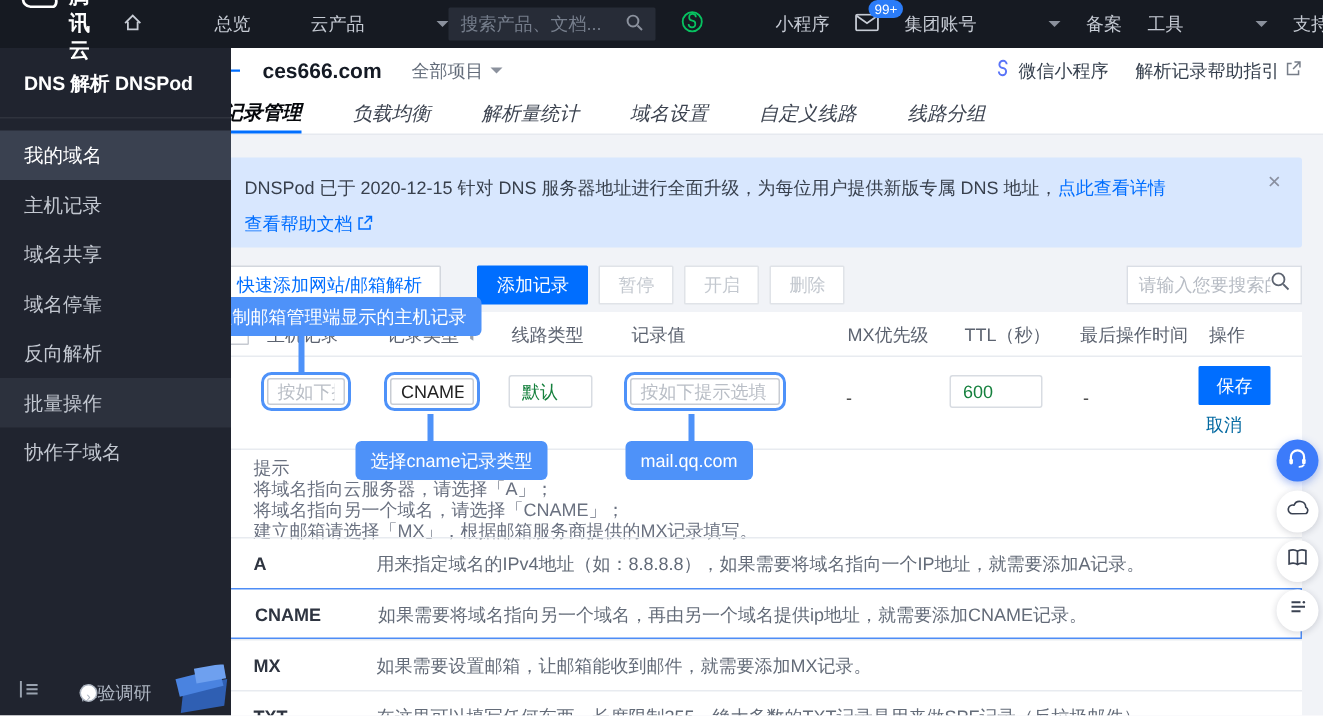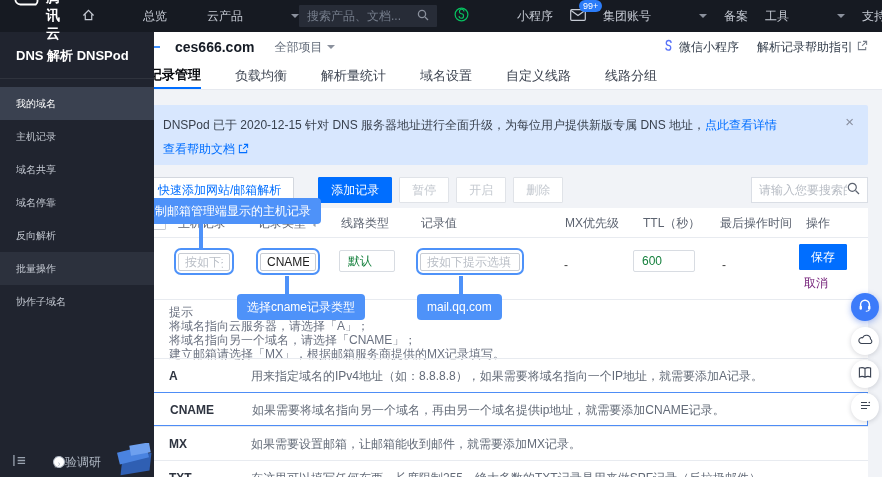--- a/index.html
+++ b/index.html
@@ -27,21 +27,21 @@
   .tb-search input::placeholder { color:#767e8c; }
   .tb-mail { position:relative; display:flex; align-items:center; cursor:pointer; }
   .tb-badge { position:absolute; top:-9px; left:9px; background:#2b7cf8; color:#fff; font-size:9px;
               line-height:12px; padding:0 4px; border-radius:7px; }
   .tb-avatar { width:22px; height:22px; border-radius:50%; background:#3b82f6; color:#fff;
                font-size:11px; display:flex; align-items:center; justify-content:center; cursor:pointer; }
   
   .sidebar { position:absolute; top:32px; left:0; width:154px; bottom:0; background:#20242f; z-index:70; }
   .sb-title { color:#fff; font-weight:bold; font-size:13px; padding:15px 16px 13px;
               border-bottom:1px solid rgba(255,255,255,0.07); }
-  .sb-item { height:33px; line-height:33px; padding-left:16px; color:#c3c8d1; font-size:10px;
+  .sb-item { height:33px; line-height:33px; padding-left:16px; color:#c3c8d1; font-size:13px;
              cursor:pointer; white-space:nowrap; }
   .sb-item.active { background:#3a4150; color:#fff; }
   .sb-item.hover { background:#2c313d; }
   .sb-footer { position:absolute; bottom:0; left:0; right:0; height:30px; display:flex;
                align-items:center; padding-left:12px; }
   .sb-survey { color:#aeb6c2; font-size:12px; margin-left:26px; display:flex; align-items:center;
                gap:4px; cursor:pointer; }
   .sb-survey .ring { width:12px; height:12px; border:1px solid #aeb6c2; border-radius:50%;
                      font-size:9px; line-height:10px; text-align:center; color:#aeb6c2; }
   .illus { position:absolute; right:0; bottom:0; width:40px; height:34px; overflow:hidden; }
@@ -53,21 +53,21 @@
                transform:rotate(-10deg); }
   
   .main { position:absolute; left:133px; top:32px; right:0; bottom:0; background:#fff; }
   .m-header { height:30px; display:flex; align-items:center; padding:0 14px; font-size:12px; color:#36404e; }
   .back-btn { display:flex; align-items:center; cursor:pointer; }
   .m-domain { font-size:14px; font-weight:bold; color:#141a24; margin-left:14px; }
   .m-project { color:#636c7a; margin-left:20px; display:flex; align-items:center; cursor:pointer; }
   .m-links { margin-left:auto; display:flex; align-items:center; gap:18px; }
   .m-link { display:flex; align-items:center; gap:4px; cursor:pointer; color:#36404e; }
   .tabs { height:28px; border-bottom:1px solid #e6e9ef; display:flex; padding-left:16px;
-          font-size:13px; color:#3c4350; }
+          font-size:13px; color:#3c4350;font-style:italic; }
   .tab { margin-right:34px; display:flex; align-items:center; height:100%; cursor:pointer; }
   .tab.active { font-weight:bold; color:#06080c; border-bottom:2px solid #006eff; }
   .content-bg { position:absolute; top:58px; left:0; right:0; bottom:0; background:#f1f3f7; }
   
   .banner { position:absolute; left:12px; right:14px; top:73px; height:60px; background:#d8e7fe;
             border-radius:2px; font-size:12px; color:#38404d; padding:12px 40px 12px 18px; z-index:10; }
   .banner .row2 { margin-top:7px; }
   .blue-link { color:#006eff; cursor:pointer; text-decoration:none; }
   .banner-close { position:absolute; right:14px; top:8px; color:#8a90a0; font-size:15px; cursor:pointer; }
   
@@ -93,21 +93,21 @@
               border:1px solid #c6cad1; border-radius:1px; cursor:pointer; }
   .edit-row { position:absolute; top:30px; left:0; right:0; height:62px; border-bottom:1px solid #e8ebf0; }
   .ring { position:absolute; border:2px solid #4e92f9; border-radius:7px; padding:2px; background:#fff; }
   .cell-input { height:18px; border:1px solid #c8ccd3; border-radius:2px; font-size:12px; color:#222;
                 padding:0 6px; outline:none; font-family:inherit; }
   .cell-input::placeholder { color:#b9bec6; }
   .plain-box { position:absolute; height:22px; border:1px solid #d8dce2; border-radius:2px;
                background:#fff; font-size:12px; color:#15803d; line-height:20px; padding:0 8px; }
   .dash { position:absolute; font-size:12px; color:#444; top:20px; }
   .save-btn { position:absolute; left:654px; top:6px; width:48px; height:26px; }
-  .cancel-link { position:absolute; left:659px; top:37px; font-size:12px; color:#701a75; cursor:pointer; }
+  .cancel-link { position:absolute; left:659px; top:37px; font-size:12px; color:#0369a1; cursor:pointer; }
   .hint { position:absolute; left:24px; top:97px; font-size:12px; color:#6a7180; line-height:14px; }
   .hint div { margin-bottom:0; }
   .type-row { position:absolute; left:0; right:0; height:34px; border-top:1px solid #e8ebf0;
               font-size:12px; cursor:pointer; }
   .type-row.selected { border:1px solid #4e8df6; }
   .type-name { position:absolute; left:24px; line-height:34px; font-weight:bold; color:#2e3440; }
   .type-desc { position:absolute; left:106px; line-height:34px; color:#636b78; white-space:nowrap; }
   
   .guide-tip { position:absolute; background:#4e92f9; color:#fff; font-size:12px; line-height:16px;
                padding:5px 10px; border-radius:4px; white-space:nowrap; z-index:60; }

